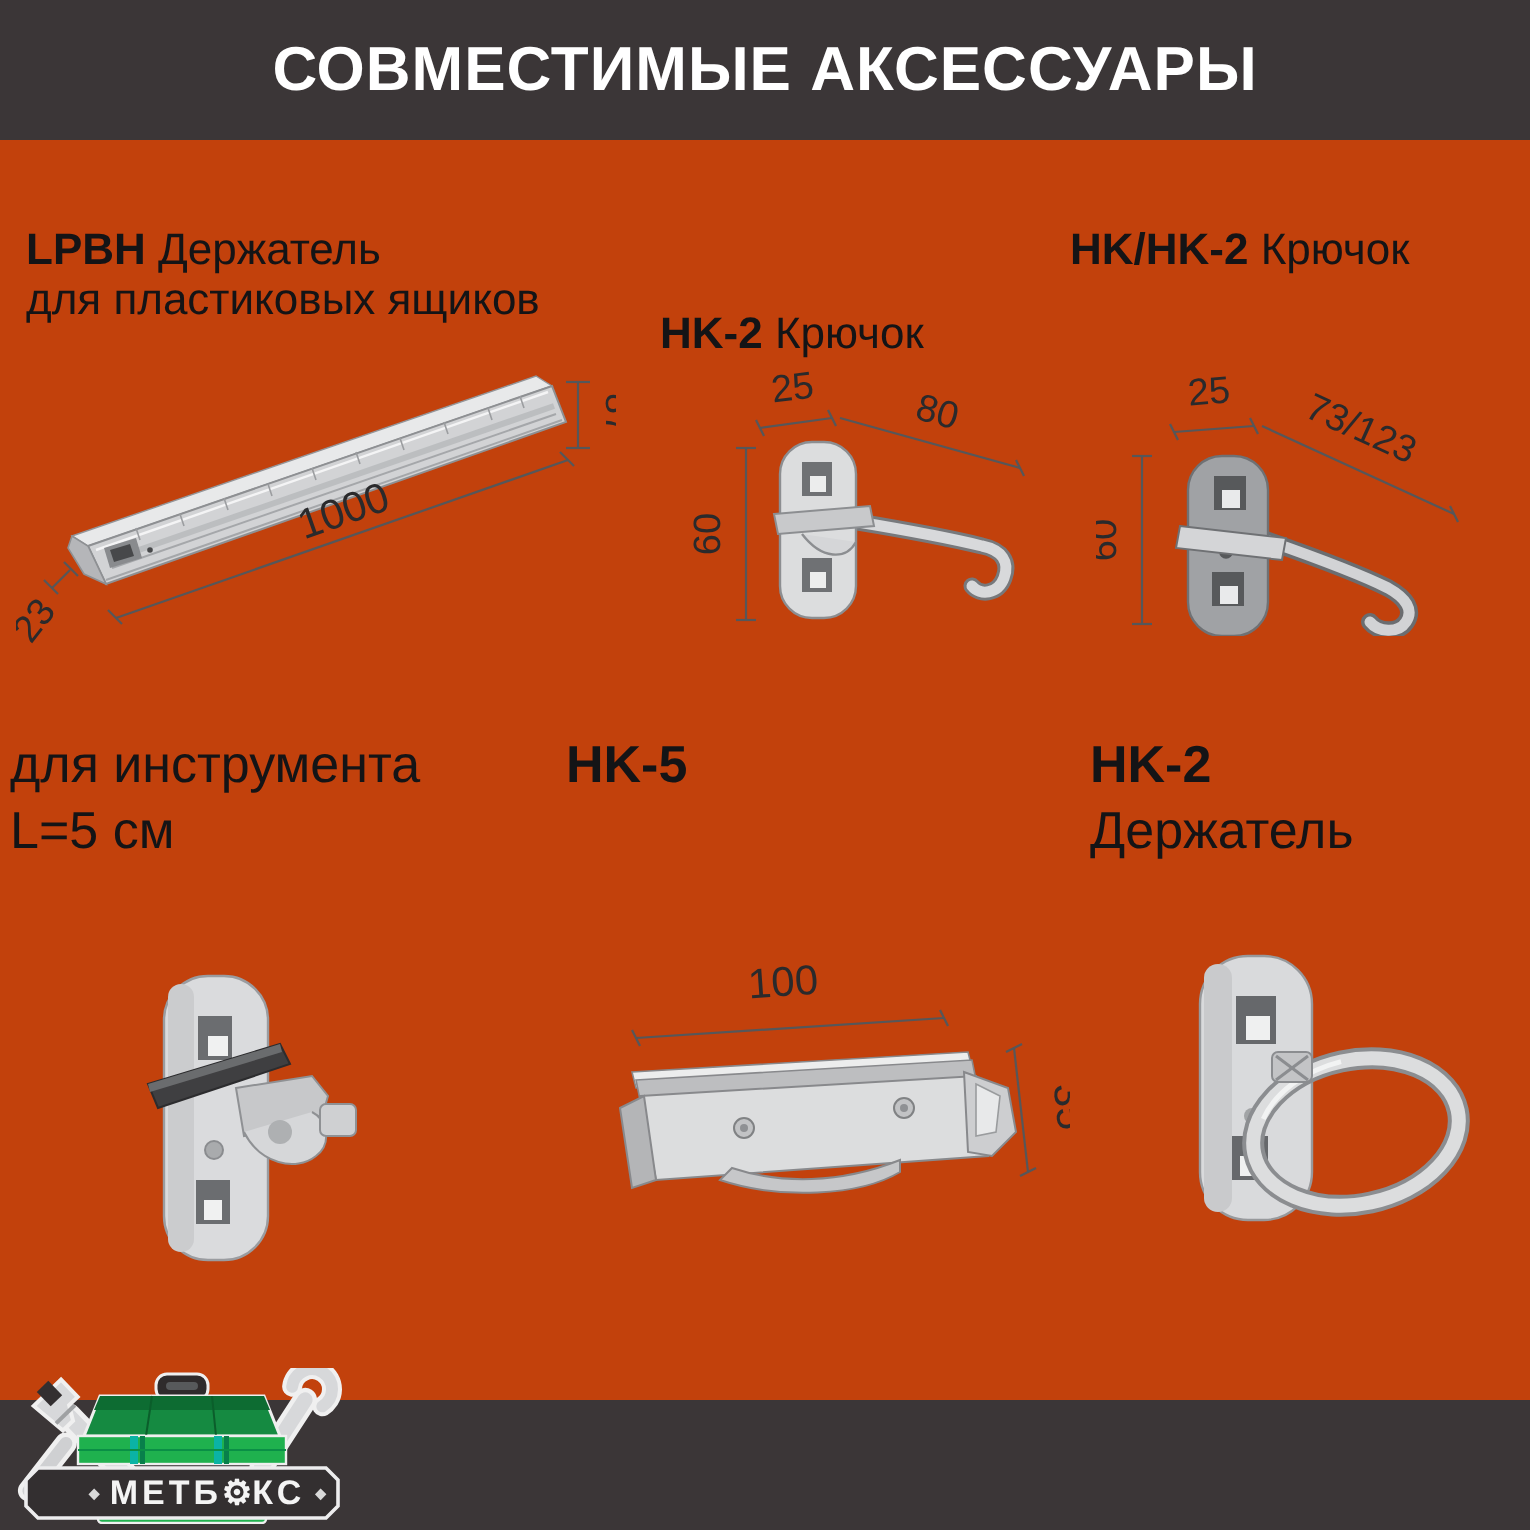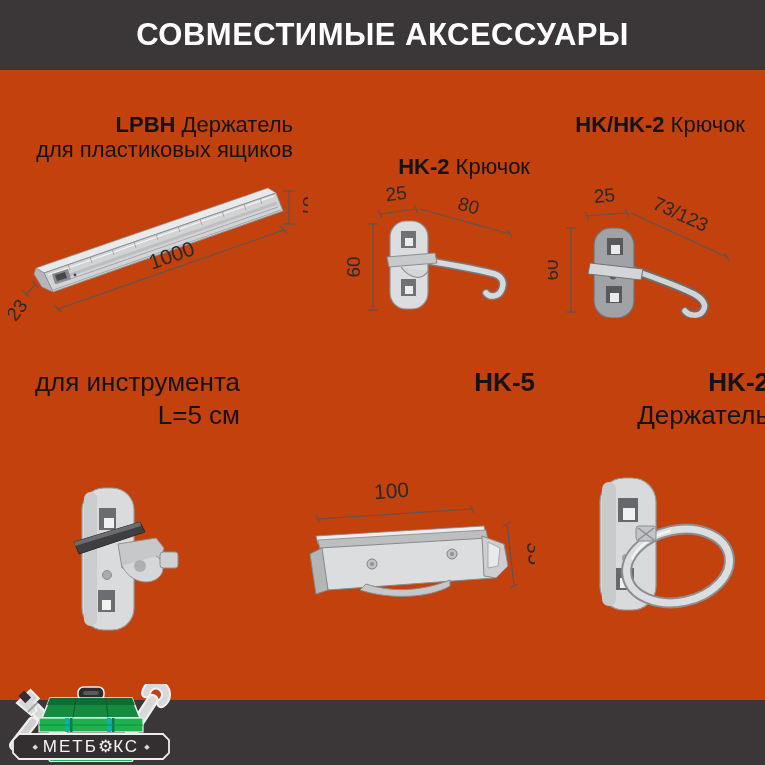--- a/index.html
+++ b/index.html
@@ -1,21 +1,21 @@
 <!DOCTYPE html>
 <html><head>
 <meta charset="utf-8">
 <style>
   html,body{margin:0;padding:0;background:#ffffff;}
   .page{position:relative;width:765px;height:765px;background:#c2410c;overflow:hidden;
         font-family:"Liberation Sans",sans-serif;color:#1b1b1d;}
   .header{position:absolute;left:0;top:0;width:765px;height:70px;background:#3b3637;
           display:flex;align-items:center;justify-content:center;}
   .header h1{margin:0;color:#ffffff;font-size:31px;font-weight:bold;letter-spacing:.5px;white-space:nowrap;}
-  .ptitle{position:absolute;text-align:right;color:#141416;}
+  .ptitle{position:absolute;text-align:left;color:#141416;}
   .r1{font-size:22px;line-height:25px;}
   .r2{font-size:26px;line-height:33px;}
   .b{font-weight:bold;}
   .draw{position:absolute;}
   .dim{font-size:19px;fill:#2a2a2c;font-family:"Liberation Sans",sans-serif;}
   .dim20{font-size:21px;fill:#2a2a2c;font-family:"Liberation Sans",sans-serif;}
   #t1{left:13px;top:112px;width:280px;}
   #t2{left:330px;top:112px;width:200px;margin-top:42px;}
   #t3{left:535px;top:112px;width:210px;}
   #t4{left:5px;top:366px;width:235px;}
@@ -24,21 +24,21 @@
   #d1{left:8px;top:180px;}
   #d2{left:343px;top:183px;}
   #d3{left:548px;top:183px;}
   #d4{left:52px;top:482px;}
   #d5{left:300px;top:478px;}
   #d6{left:578px;top:470px;}
   .footer{position:absolute;left:0;top:700px;width:765px;height:65px;background:#3b3637;}
   .logo{position:absolute;left:6px;top:684px;width:170px;height:78px;}
   .logo svg{position:absolute;left:0;top:0;}
   .logo-text{position:absolute;left:8px;top:50px;width:154px;height:25px;display:flex;
-             align-items:center;justify-content:center;color:#f4f4f4;font-weight:normal;
+             align-items:center;justify-content:flex-end;color:#f4f4f4;font-weight:bold;
              font-size:17px;letter-spacing:2px;white-space:nowrap;}
   .logo-text .gear{font-size:17px;letter-spacing:0;}
   .logo-text .dia{font-size:7px;letter-spacing:0;margin:0 5px;color:#d9d9d9;}
 </style>
 </head>
 <body>
 
 <div class="page">
 
   <div class="header">

